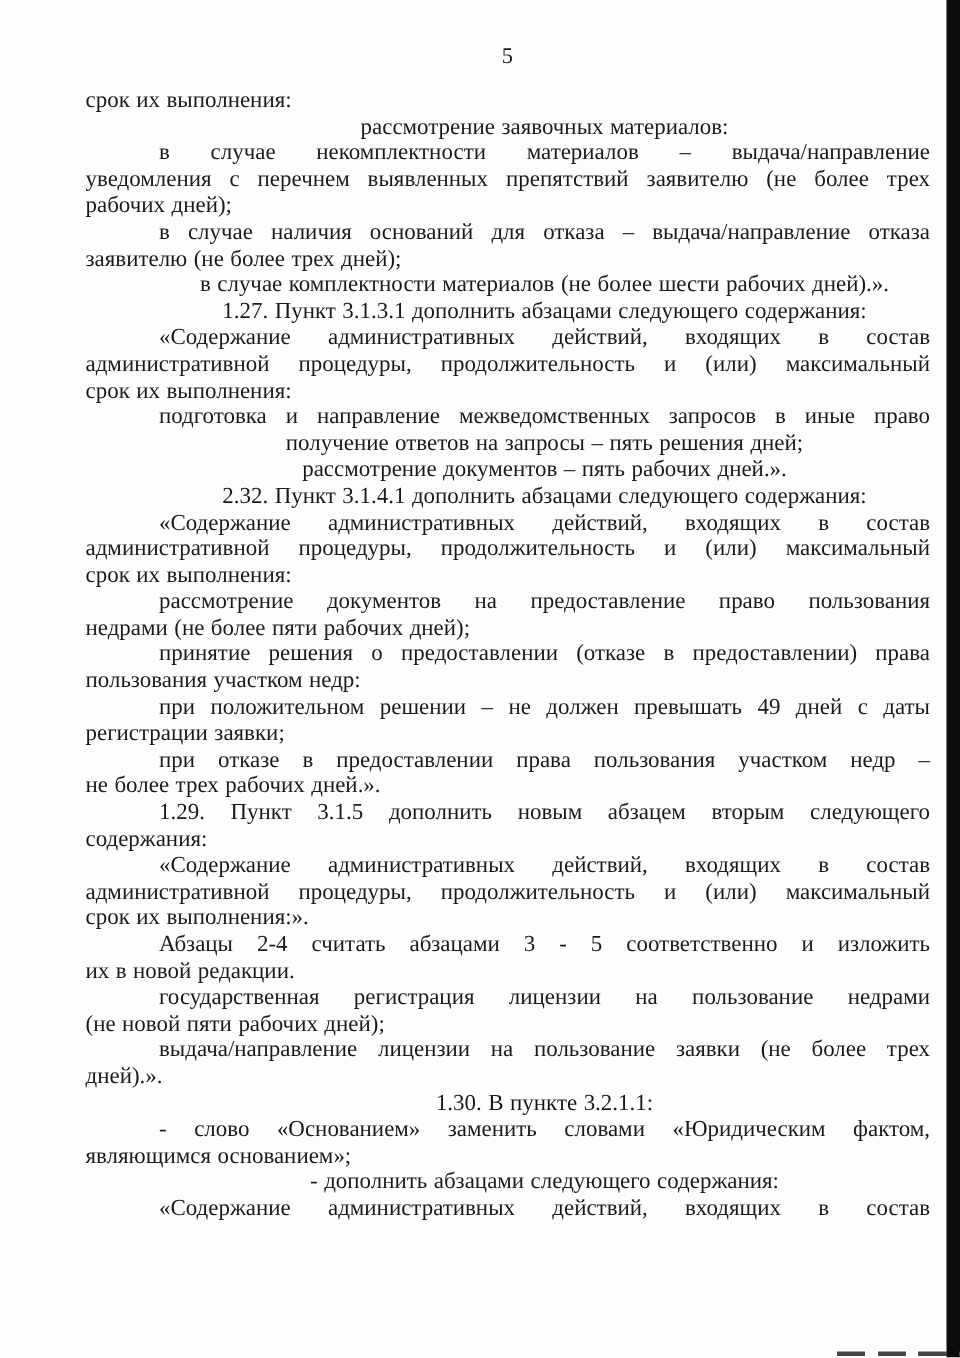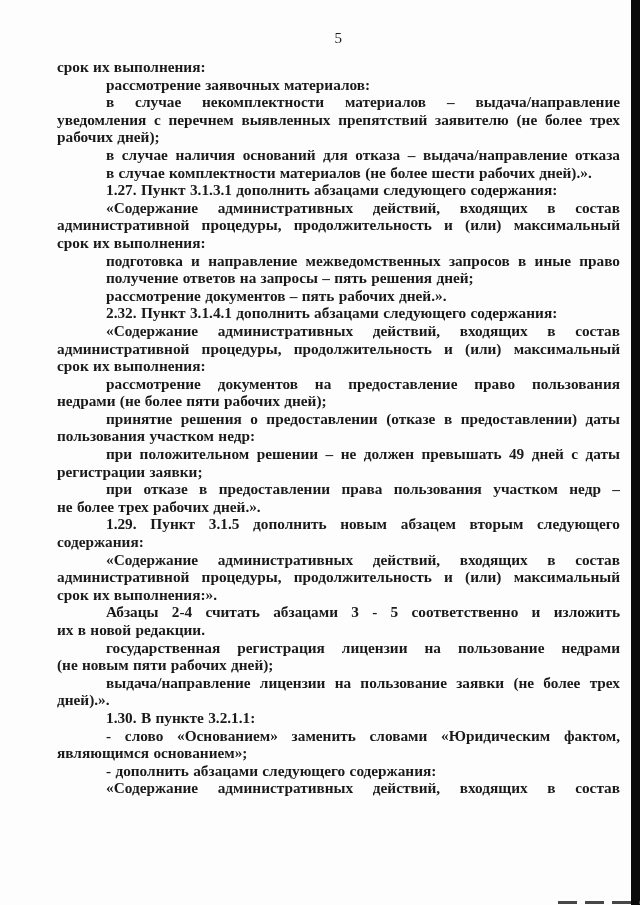--- a/index.html
+++ b/index.html
@@ -26,23 +26,22 @@
     top: 58px;
     left: 57px;
     width: 563px;
     font-size: 15.3px;
     line-height: 17.6px;
     word-spacing: 0.5px;
   }
   .line {
     text-align: left;
     white-space: normal;
-    font-weight: bold;
   }
-  .line.ind { text-indent: 49px; }
+  .line.ind { text-indent: 49px; text-align: center; }
   .line.jf {
     text-align: justify;
     text-align-last: justify;
     text-justify: inter-word;
   }
   .edge-bar {
     position: absolute;
     top: 0;
     right: 0;
     width: 9px;
@@ -66,49 +65,50 @@
 <div class="page">
   <div class="page-number">5</div>
 
   <div class="text-body">
       <div class="line">срок их выполнения:</div>
       <div class="line ind">рассмотрение заявочных материалов:</div>
       <div class="line ind jf">в случае некомплектности материалов – выдача/направление</div>
       <div class="line jf">уведомления с перечнем выявленных препятствий заявителю (не более трех</div>
       <div class="line">рабочих дней);</div>
       <div class="line ind jf">в случае наличия оснований для отказа – выдача/направление отказа</div>
+      <div class="line">заявителю (не более трех дней);</div>
       <div class="line ind">в случае комплектности материалов (не более шести рабочих дней).».</div>
       <div class="line ind">1.27. Пункт 3.1.3.1 дополнить абзацами следующего содержания:</div>
       <div class="line ind jf">«Содержание административных действий, входящих в состав</div>
       <div class="line jf">административной процедуры, продолжительность и (или) максимальный</div>
       <div class="line">срок их выполнения:</div>
       <div class="line ind jf">подготовка и направление межведомственных запросов в иные право</div>
       <div class="line ind">получение ответов на запросы – пять решения дней;</div>
       <div class="line ind">рассмотрение документов – пять рабочих дней.».</div>
       <div class="line ind">2.32. Пункт 3.1.4.1 дополнить абзацами следующего содержания:</div>
       <div class="line ind jf">«Содержание административных действий, входящих в состав</div>
       <div class="line jf">административной процедуры, продолжительность и (или) максимальный</div>
       <div class="line">срок их выполнения:</div>
       <div class="line ind jf">рассмотрение документов на предоставление право пользования</div>
       <div class="line">недрами (не более пяти рабочих дней);</div>
-      <div class="line ind jf">принятие решения о предоставлении (отказе в предоставлении) даты</div>
+      <div class="line ind jf">принятие решения о предоставлении (отказе в предоставлении) права</div>
       <div class="line">пользования участком недр:</div>
       <div class="line ind jf">при положительном решении – не должен превышать 49 дней с даты</div>
       <div class="line">регистрации заявки;</div>
       <div class="line ind jf">при отказе в предоставлении права пользования участком недр –</div>
       <div class="line">не более трех рабочих дней.».</div>
       <div class="line ind jf">1.29. Пункт 3.1.5 дополнить новым абзацем вторым следующего</div>
       <div class="line">содержания:</div>
       <div class="line ind jf">«Содержание административных действий, входящих в состав</div>
       <div class="line jf">административной процедуры, продолжительность и (или) максимальный</div>
       <div class="line">срок их выполнения:».</div>
       <div class="line ind jf">Абзацы 2-4 считать абзацами 3 - 5 соответственно и изложить</div>
       <div class="line">их в новой редакции.</div>
       <div class="line ind jf">государственная регистрация лицензии на пользование недрами</div>
-      <div class="line">(не новым пяти рабочих дней);</div>
+      <div class="line">(не новой пяти рабочих дней);</div>
       <div class="line ind jf">выдача/направление лицензии на пользование заявки (не более трех</div>
       <div class="line">дней).».</div>
       <div class="line ind">1.30. В пункте 3.2.1.1:</div>
       <div class="line ind jf">- слово «Основанием» заменить словами «Юридическим фактом,</div>
       <div class="line">являющимся основанием»;</div>
       <div class="line ind">- дополнить абзацами следующего содержания:</div>
       <div class="line ind jf">«Содержание административных действий, входящих в состав</div>
     </div>
 
   <div class="edge-bar"></div>

